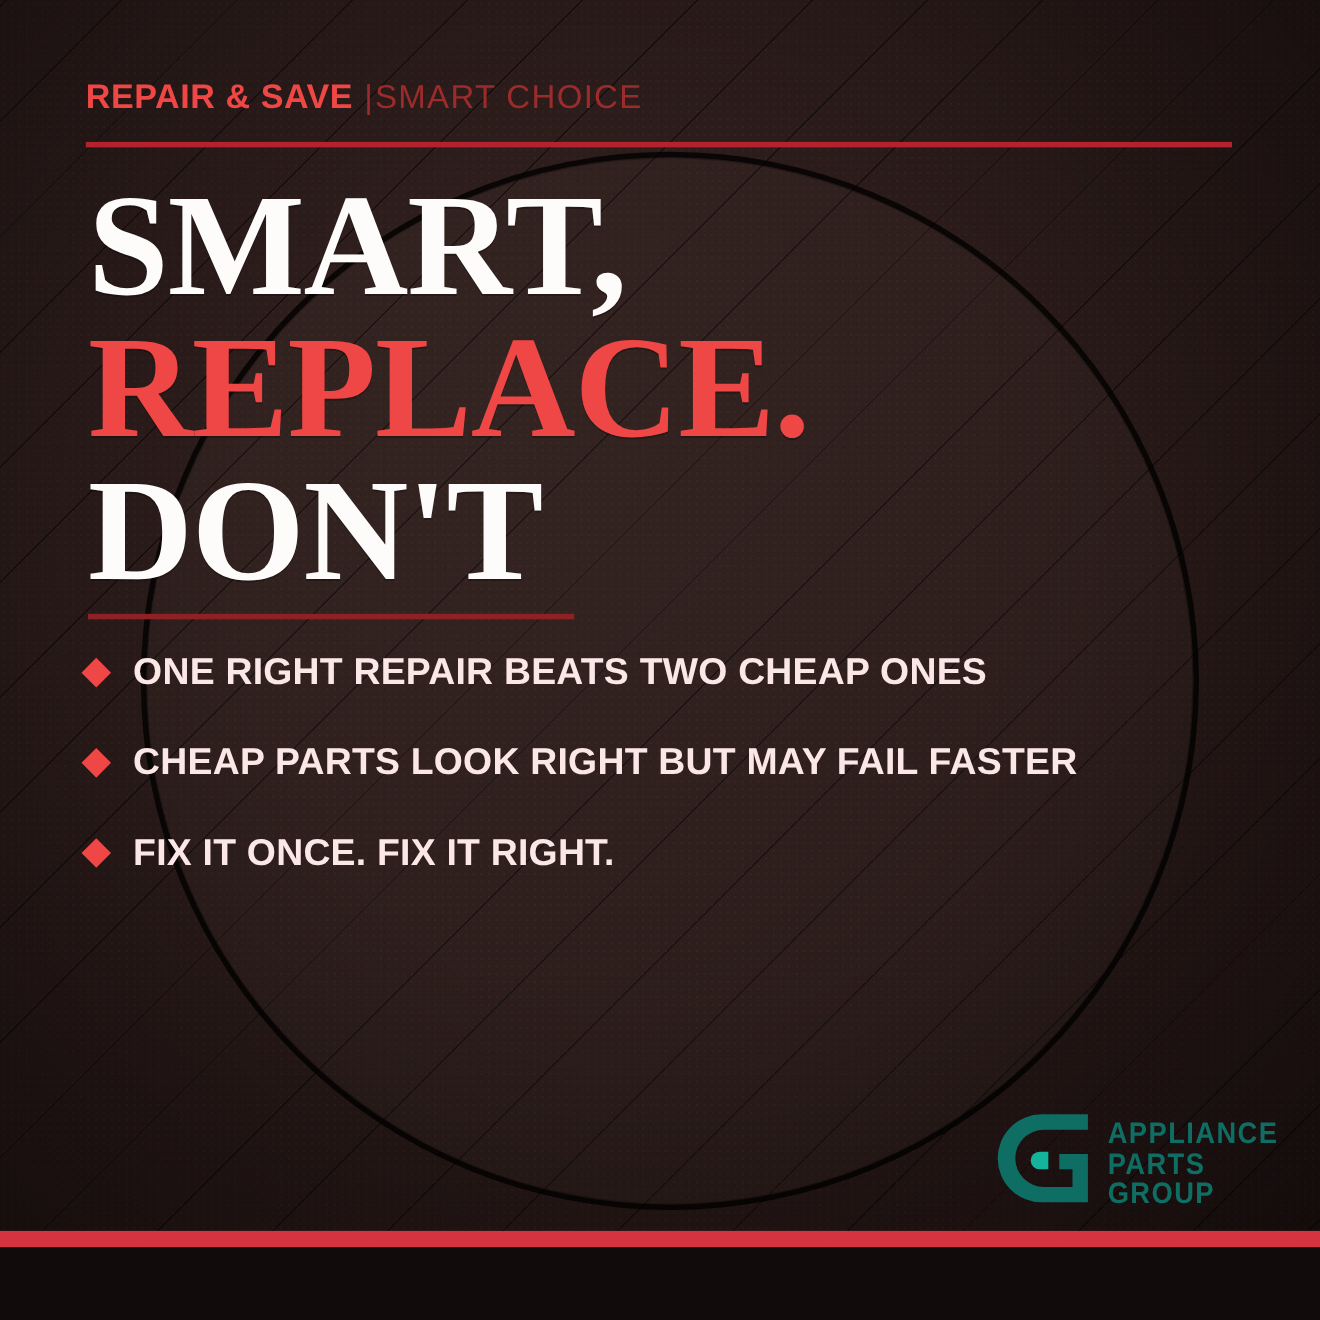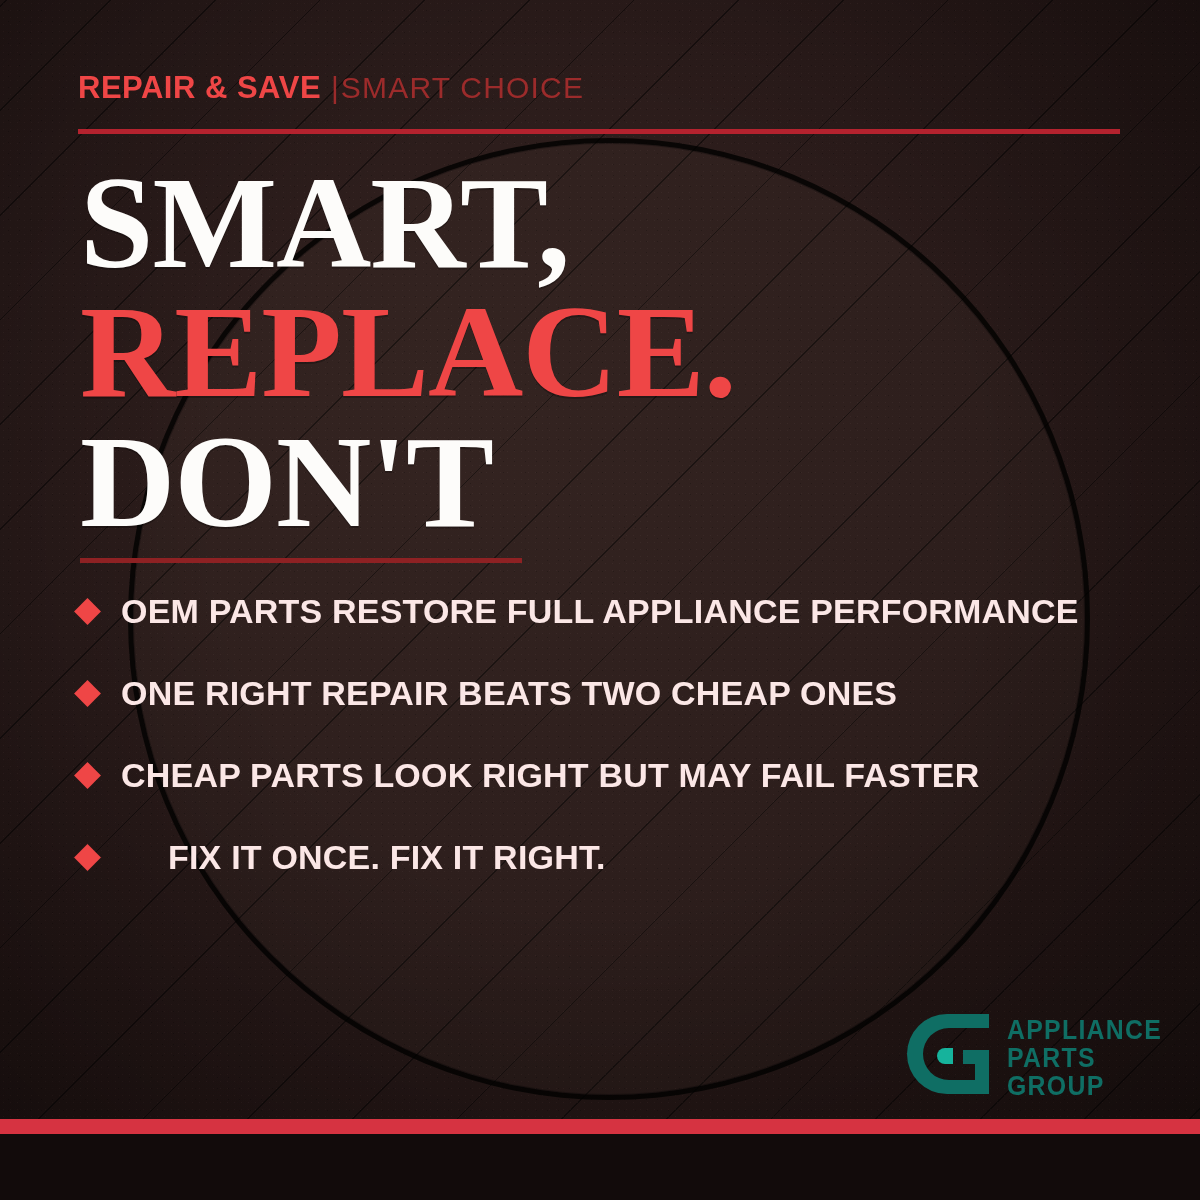--- a/index.html
+++ b/index.html
@@ -137,21 +137,21 @@
     left: 78px;
     top: 588px;
     width: 1080px;
   }
   .bullet {
     display: flex;
     align-items: center;
     height: 46px;
     margin-bottom: 36px;
   }
-  .bullet:last-child { margin-bottom: 1px; gap: 47px; }
+  .bullet:last-child { margin-bottom: 1px; }
   .diamond {
     flex: 0 0 auto;
     width: 19px;
     height: 19px;
     background: #ef4646;
     transform: rotate(45deg);
     margin-right: 24px;
   }
   .bullet-text {
     font-family: "Liberation Sans", sans-serif;
@@ -214,24 +214,20 @@
 
     <div class="headline">
       <span class="line">SMART,</span>
       <span class="line accent">REPLACE.</span>
       <span class="line">DON'T</span>
     </div>
 
     <div class="rule-mid"></div>
 
     <div class="bullets">
-      <div class="bullet">
-        <span class="diamond"></span>
-        <span class="bullet-text">OEM PARTS RESTORE FULL APPLIANCE PERFORMANCE</span>
-      </div>
       <div class="bullet">
         <span class="diamond"></span>
         <span class="bullet-text">ONE RIGHT REPAIR BEATS TWO CHEAP ONES</span>
       </div>
       <div class="bullet">
         <span class="diamond"></span>
         <span class="bullet-text">CHEAP PARTS LOOK RIGHT BUT MAY FAIL FASTER</span>
       </div>
       <div class="bullet">
         <span class="diamond"></span>

